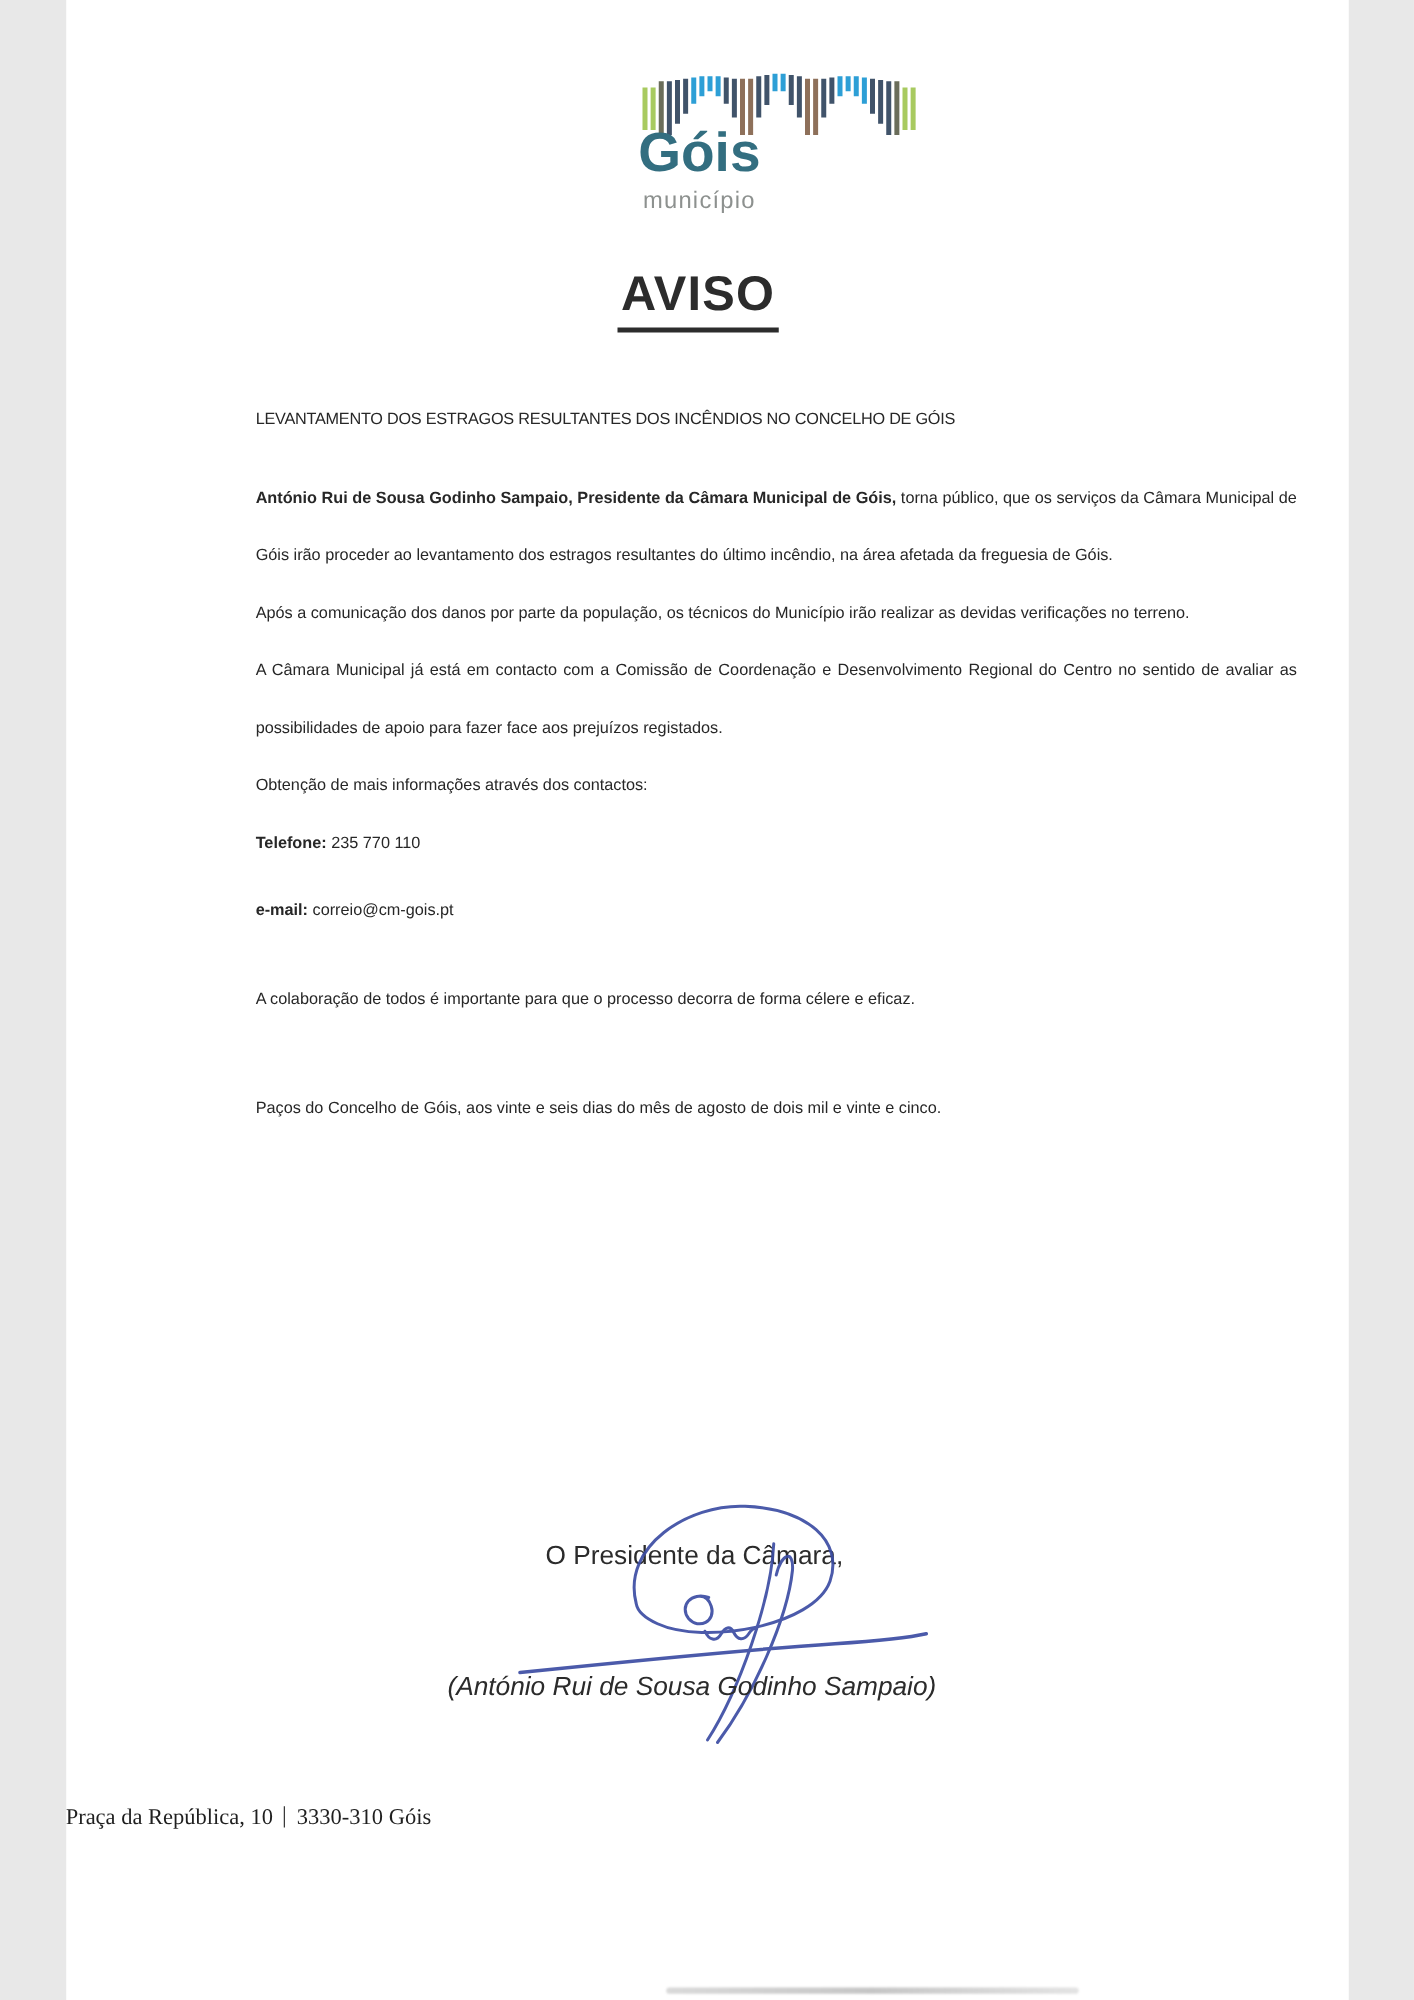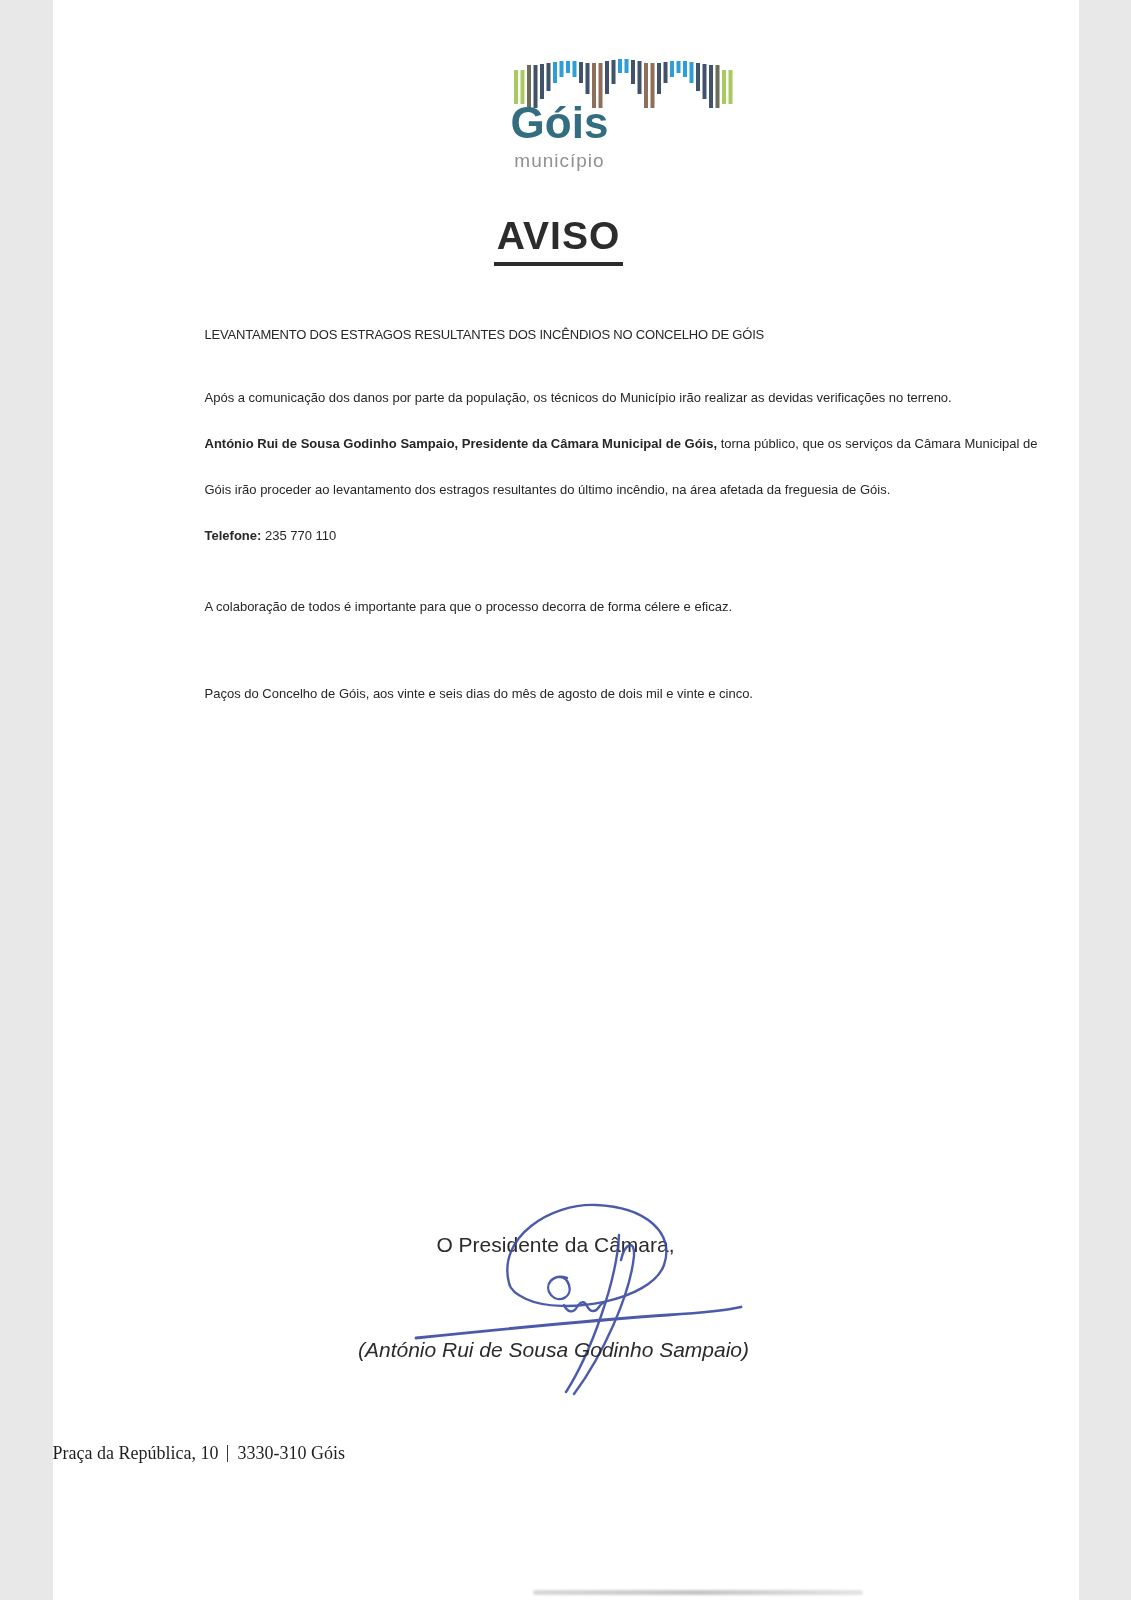--- a/index.html
+++ b/index.html
@@ -127,28 +127,31 @@
   <div class="logo-name">Góis</div>
   <div class="logo-sub">município</div>
 
   <div class="title-wrap">
     <span class="title-text">AVISO</span>
   </div>
 
   <div class="body">
     <p class="p-subject">LEVANTAMENTO DOS ESTRAGOS RESULTANTES DOS INCÊNDIOS NO CONCELHO DE GÓIS</p>
 
+    <p class="p-dbl"><strong>António Rui de Sousa Godinho Sampaio, Presidente da Câmara Municipal de Góis,</strong><span> torna público, que os serviços da Câmara Municipal de Góis irão proceder ao levantamento dos estragos resultantes do último incêndio, na área afetada da freguesia de Góis.</span></p>
+
     <p class="p-dbl">Após a comunicação dos danos por parte da população, os técnicos do Município irão realizar as devidas verificações no terreno.</p>
 
-    <p class="p-dbl"><strong>António Rui de Sousa Godinho Sampaio, Presidente da Câmara Municipal de Góis,</strong><span> torna público, que os serviços da Câmara Municipal de Góis irão proceder ao levantamento dos estragos resultantes do último incêndio, na área afetada da freguesia de Góis.</span></p>
+    <p class="p-dbl">A Câmara Municipal já está em contacto com a Comissão de Coordenação e Desenvolvimento Regional do Centro no sentido de avaliar as possibilidades de apoio para fazer face aos prejuízos registados.</p>
 
-
+    <p class="p-single">Obtenção de mais informações através dos contactos:</p>
 
     <p class="p-single mb8"><strong>Telefone:</strong><span> 235 770 110</span></p>
 
+    <p class="p-single"><strong>e-mail:</strong><span> correio@cm-gois.pt</span></p>
 
     <p class="p-collab">A colaboração de todos é importante para que o processo decorra de forma célere e eficaz.</p>
 
     <p class="p-date">Paços do Concelho de Góis, aos vinte e seis dias do mês de agosto de dois mil e vinte e cinco.</p>
   </div>
 
   <div class="sig-role">O Presidente da Câmara,</div>
 
   <svg class="sig-ink" width="450" height="215" viewBox="0 0 450 215" aria-hidden="true">
     <g fill="none" stroke="#3c4da3" stroke-width="2.4" stroke-linecap="round" opacity="0.92">

